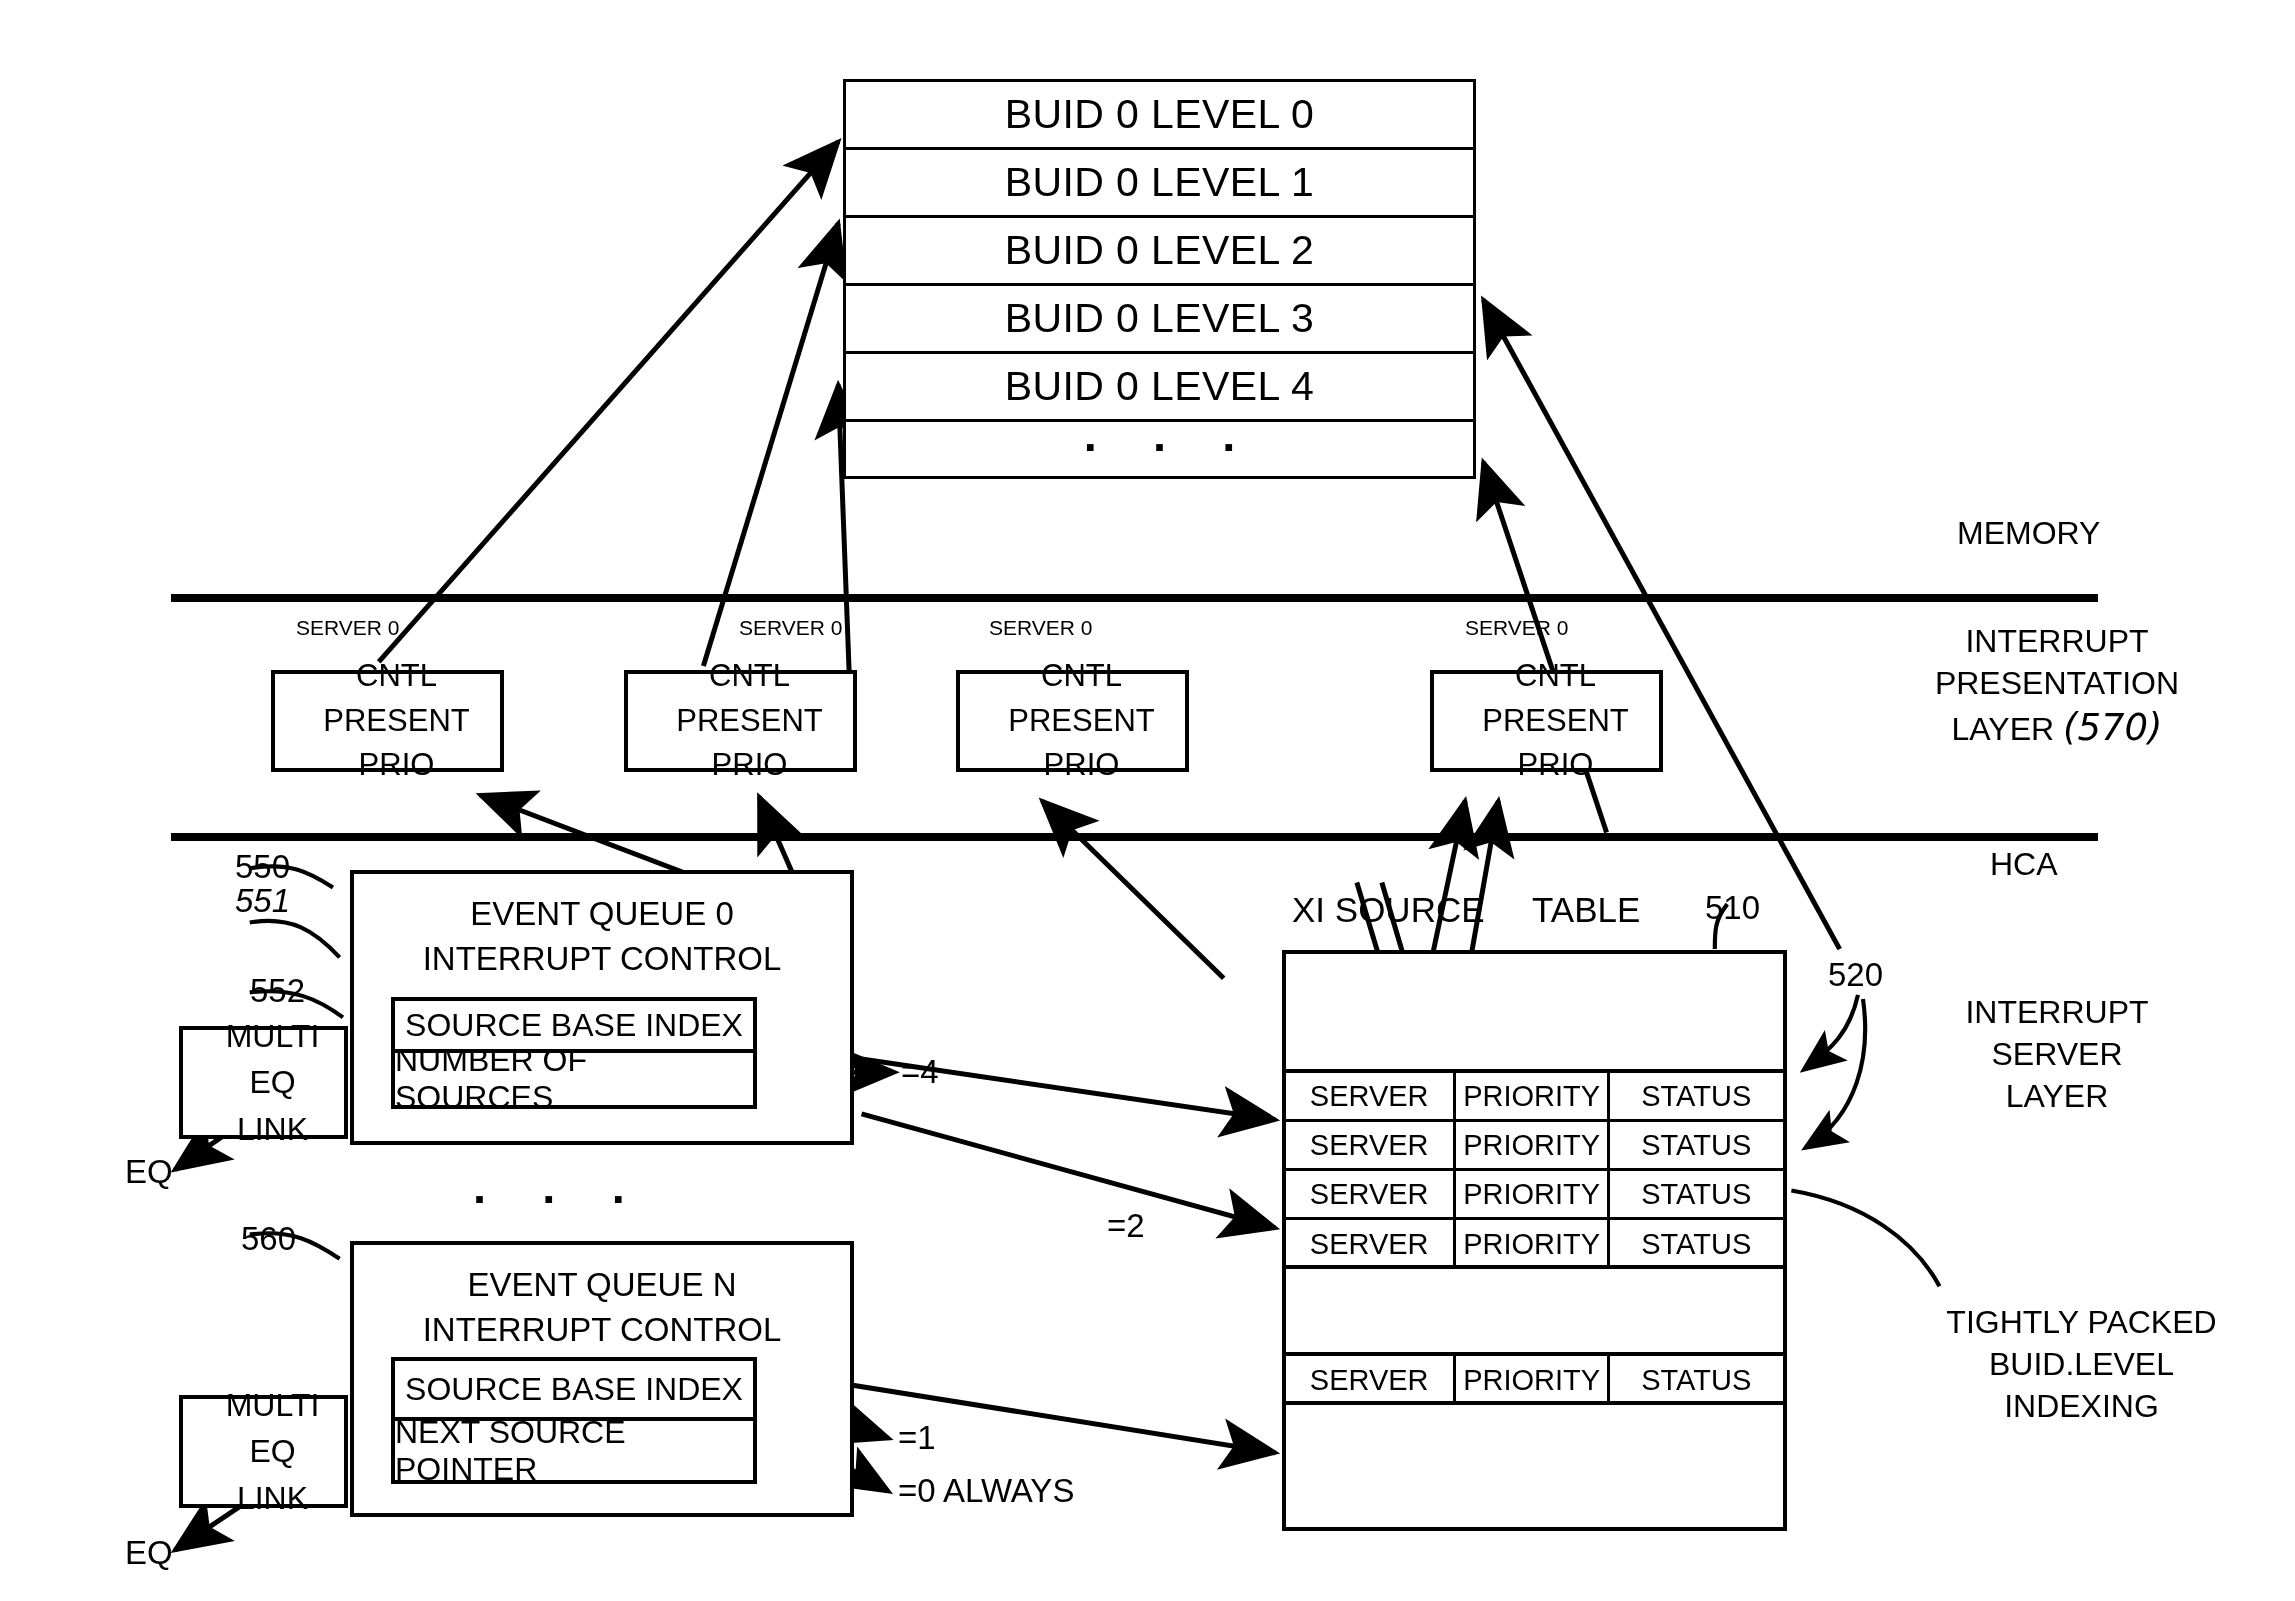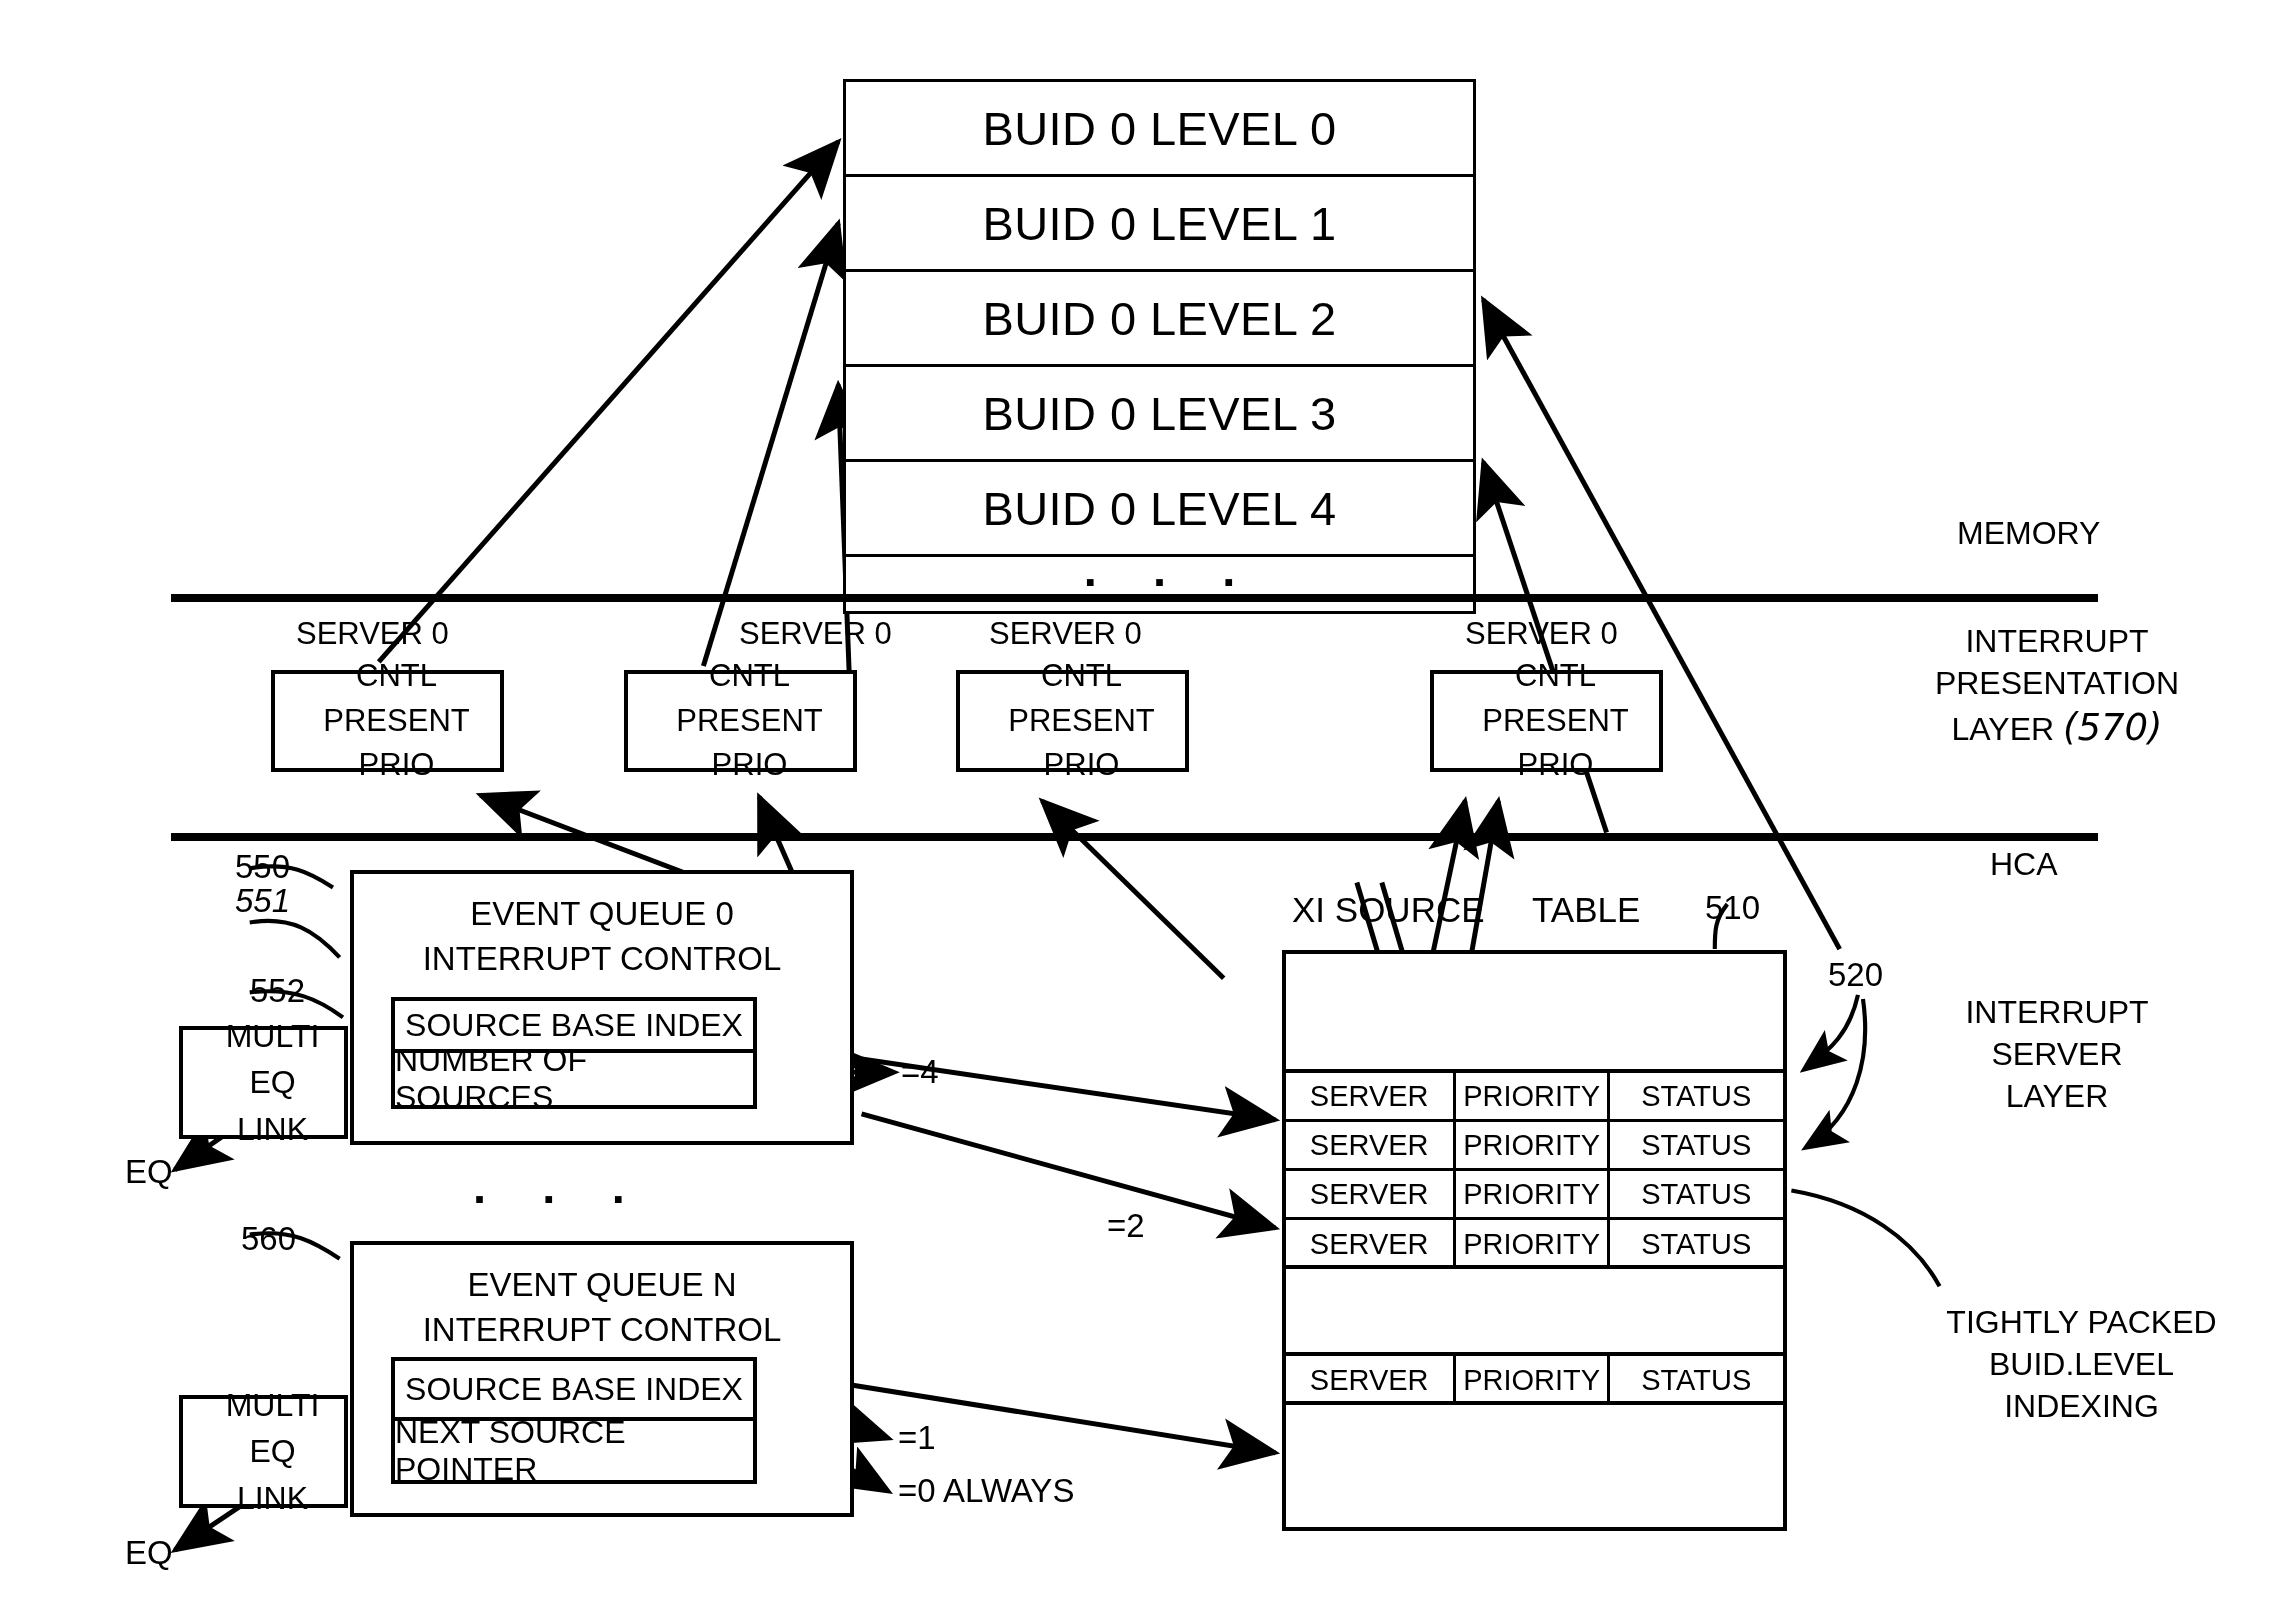--- a/index.html
+++ b/index.html
@@ -52,25 +52,25 @@
     position:absolute;
     left:843px;
     top:79px;
     width:633px;
     border:3.3px solid #000;
     box-sizing:border-box;
     background:#fff;
   }
   .mem-row{
     border-bottom:3.3px solid #000;
-    height:95px;
+    height:68px;
     display:flex;
     align-items:center;
     justify-content:center;
-    font-size:47px;
+    font-size:41px;
     letter-spacing:0.4px;
     box-sizing:border-box;
   }
   .mem-row:last-child{border-bottom:none;}
   .mem-row.dots{
     font-size:47px;
     letter-spacing:21.6px;
     padding-left:21.6px;
     font-weight:bold;
     height:54px;
@@ -78,21 +78,21 @@
     line-height:0.55;
   }
   
   .cntl-box{
     width:233px;
     height:102px;
     font-size:31px;
     line-height:1.45;
     border-width:4.2px;
   }
-  .server-lbl{ font-size:31px; }
+  .server-lbl{ font-size:21px; }
   
   .side-cap{
     font-size:32px;
     line-height:1.32;
   }
   
   .eq-outer{
     border:4.2px solid #000;
     background:#fff;
     position:absolute;

